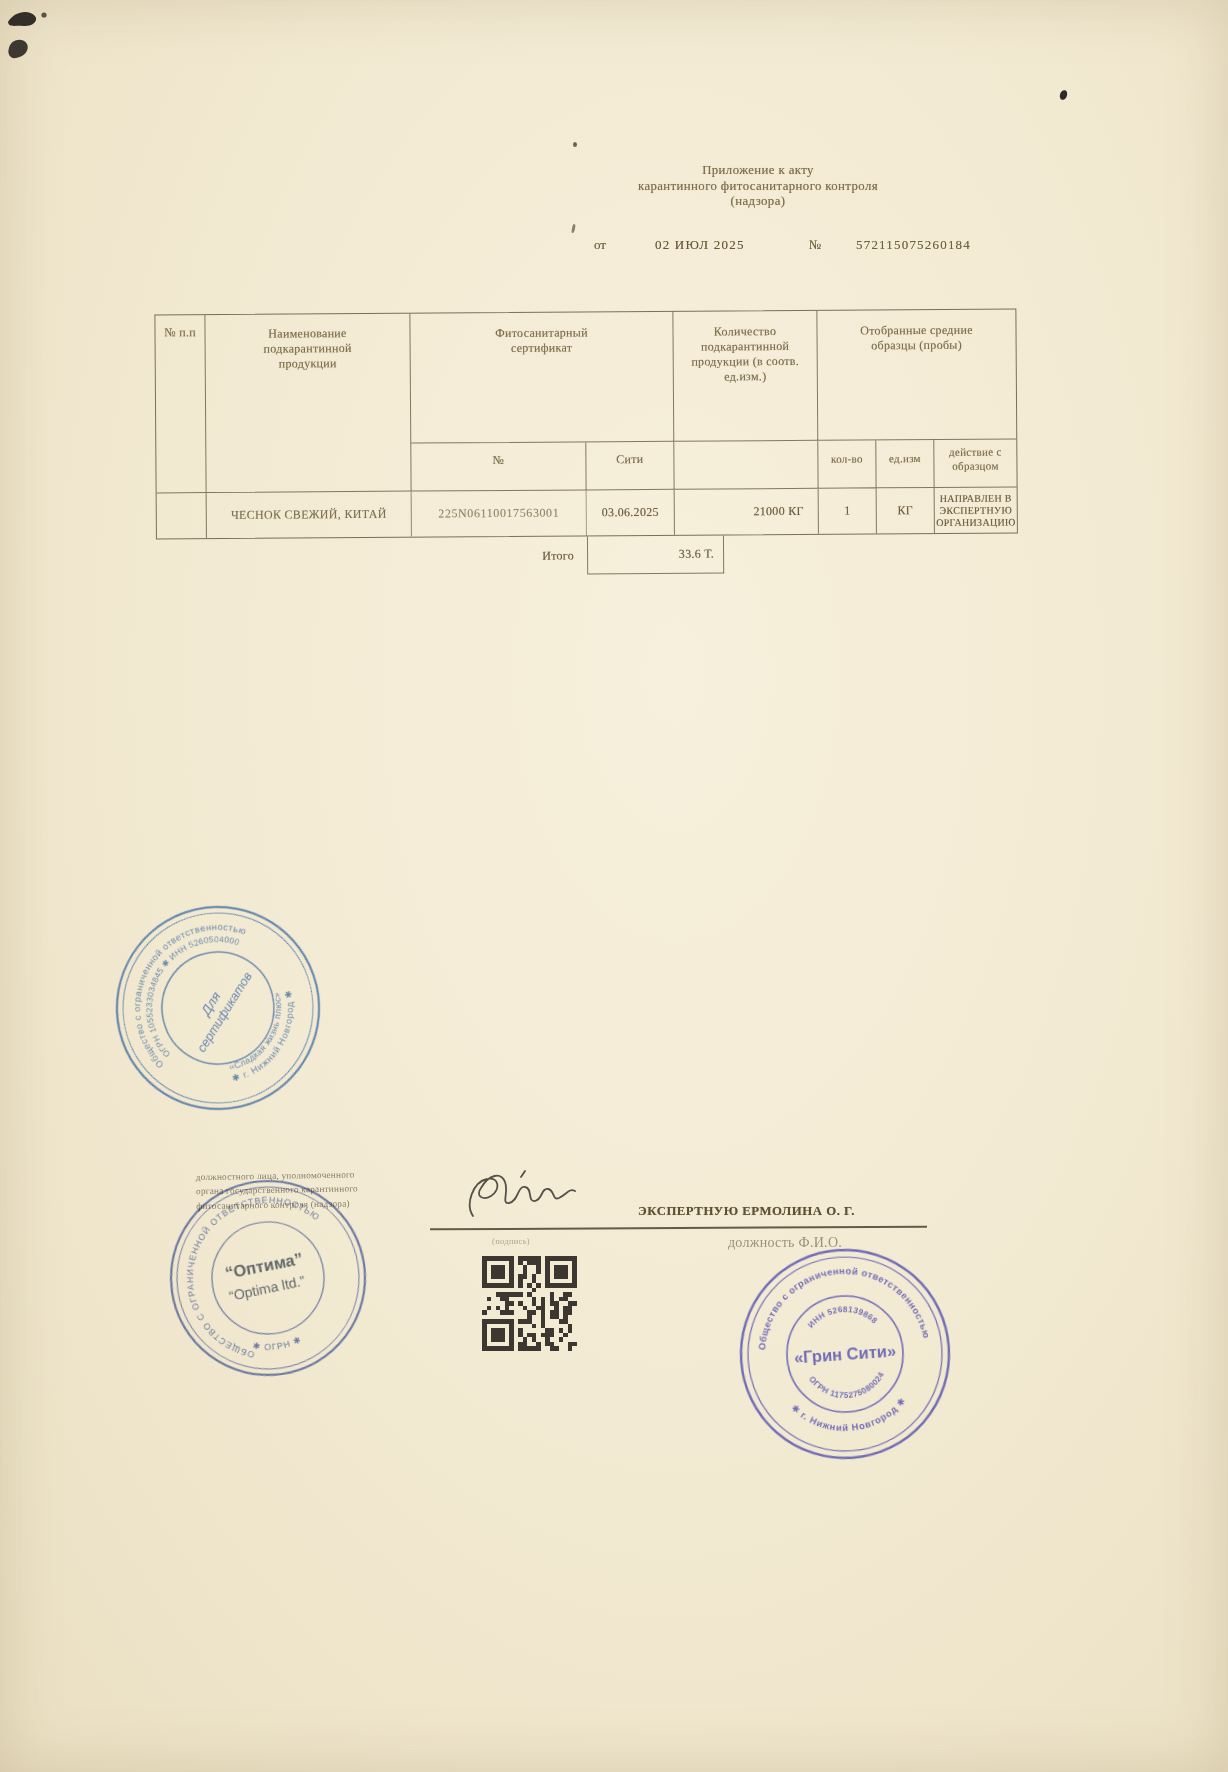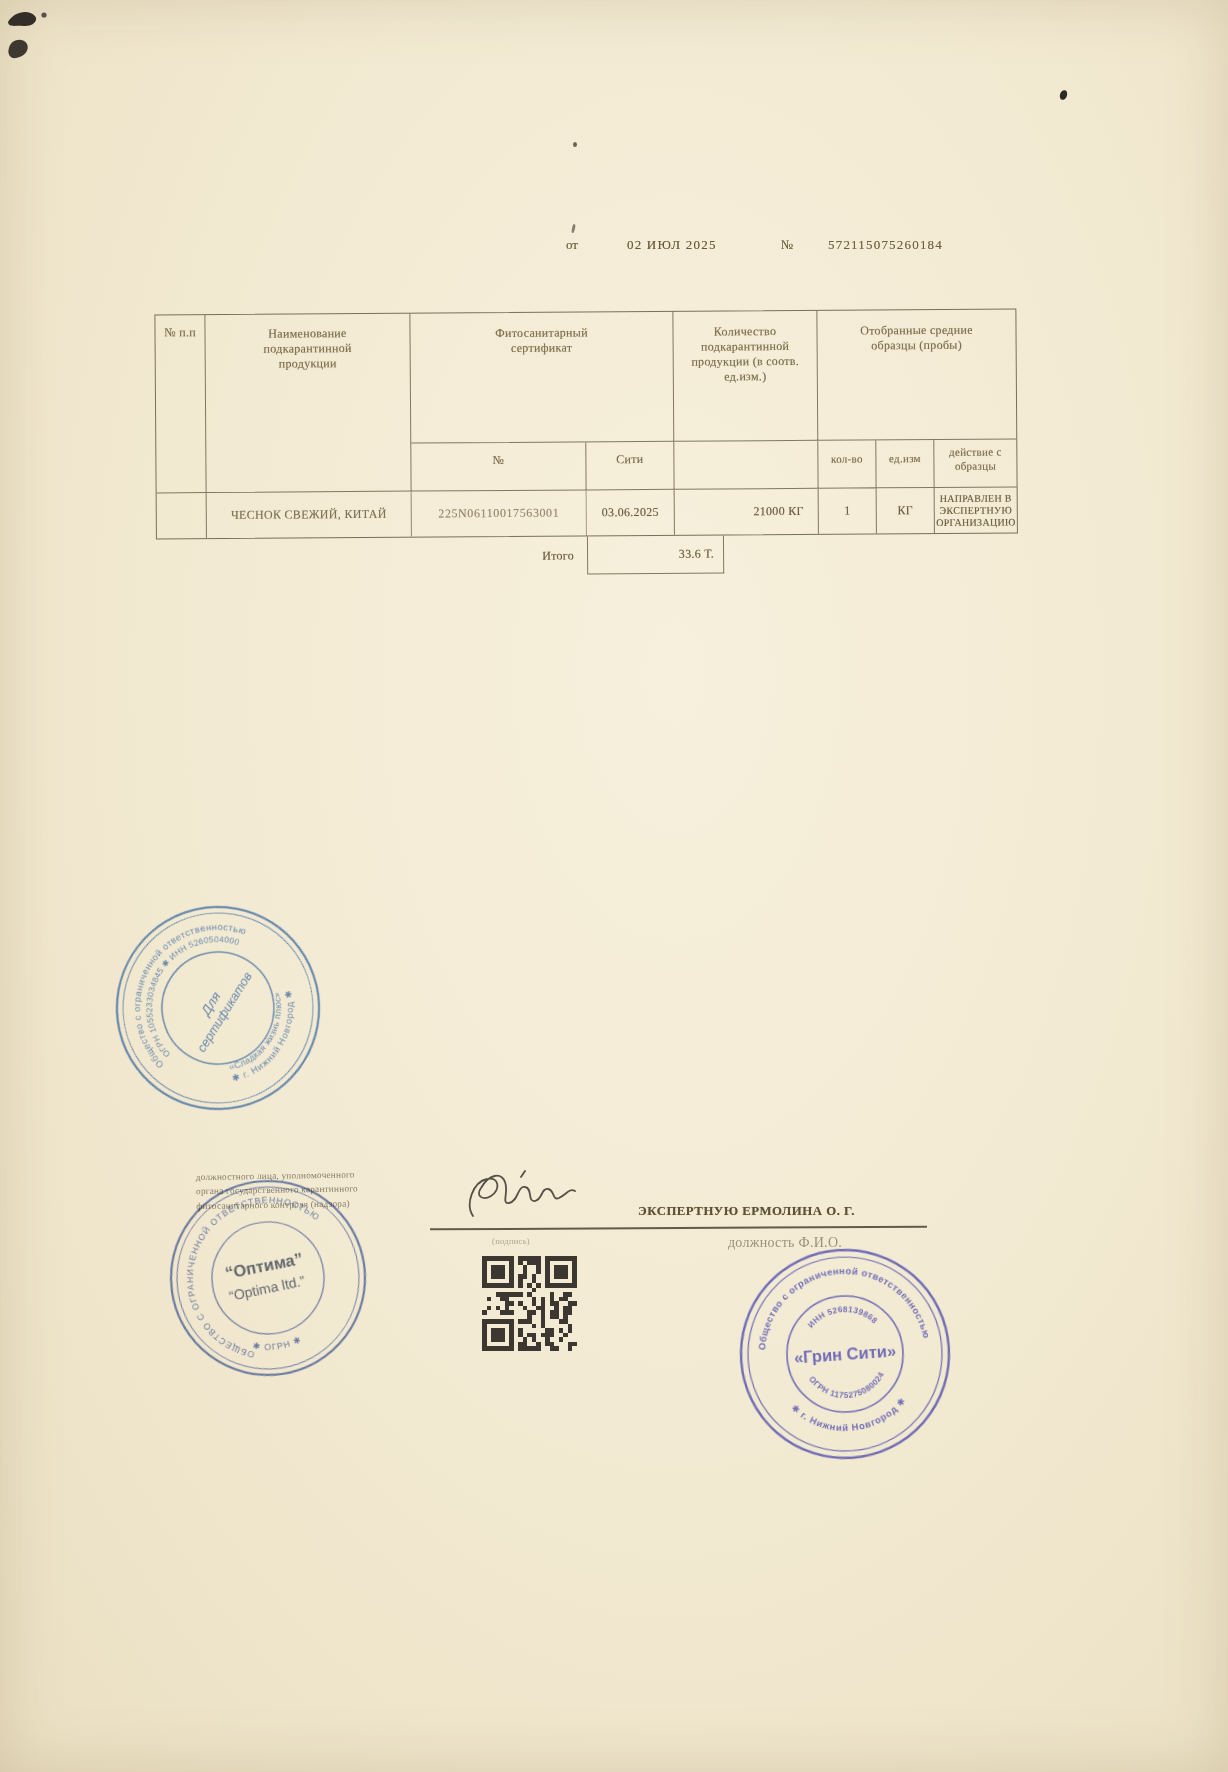--- a/index.html
+++ b/index.html
@@ -5,21 +5,21 @@
   html,body{margin:0;padding:0;background:#888;}
   .page{
     position:relative;width:1228px;height:1772px;overflow:hidden;
     background:radial-gradient(ellipse at 55% 38%, #f7f0dc 0%, #f2e9d1 55%, #eadfc2 100%);
     font-family:"Liberation Serif","DejaVu Serif",serif;
     box-shadow:inset 0 0 60px rgba(150,130,90,.25);
   }
   .abs{position:absolute;}
   
   .hdr{left:518px;top:163px;width:480px;text-align:center;font-size:12.8px;line-height:15.5px;color:#7d6d4b;letter-spacing:.4px;text-shadow:0 0 .7px rgba(125,108,75,.55);}
-  .dateline span{position:absolute;top:0;font-size:13px;color:#6f6040;text-shadow:0 0 .6px rgba(110,95,62,.5);}
+  .dateline span{position:absolute;top:0;font-size:13px;color:#6f6040;text-shadow:0 0 .6px rgba(110,95,62,.5);margin-left:28px;}
   
   .tbl{left:155px;top:312px;width:860px;height:223px;border:1.2px solid rgba(92,80,58,.8);transform:rotate(-.4deg);transform-origin:40% 40%;}
   .cell{position:absolute;box-sizing:border-box;display:flex;justify-content:center;text-align:center;color:#7d6d4b;font-size:12px;line-height:1.25;letter-spacing:.3px;text-shadow:0 0 .7px rgba(125,108,75,.5);}
   .hc{align-items:flex-start;}
   .dc{align-items:center;color:#6a5b3c;}
   .br{border-right:1px solid rgba(92,80,58,.75);}
   .bb{border-bottom:1px solid rgba(92,80,58,.75);}
   .bl{border-left:1px solid rgba(92,80,58,.75);}
   .right{justify-content:flex-end;text-align:right;}
   
@@ -41,41 +41,46 @@
 
   <svg class="abs" style="left:2px;top:4px" width="60" height="70" viewBox="0 0 60 70">
     <path d="M 6,18 C 12,7 27,5 33,12 C 37,17 30,23 21,22 C 13,21 7,24 6,18 Z" fill="#24201a" opacity=".92"></path>
     <path d="M 7,44 C 9,35 21,33 25,40 C 28,46 22,53 14,54 C 8,55 5,50 7,44 Z" fill="#2a2620" opacity=".9"></path>
     <circle cx="42" cy="11" r="2.6" fill="#33302a" opacity=".8"></circle>
   </svg>
   <div class="speck" style="left:1060px;top:90px;width:7px;height:10px;transform:rotate(20deg)"></div>
   <div class="speck" style="left:573px;top:142px;width:4px;height:5px;opacity:.7"></div>
   <div class="speck" style="left:572px;top:224px;width:2.5px;height:9px;opacity:.55;transform:rotate(12deg)"></div>
 
+  <div class="abs hdr">
+    <div>Приложение к акту</div>
+    <div>карантинного фитосанитарного контроля</div>
+    <div>(надзора)</div>
+  </div>
 
   <div class="abs dateline" style="left:0;top:237px;width:1228px;height:18px">
     <span style="left:566px">от</span>
     <span style="left:627px;letter-spacing:1.2px;color:#665735">02 ИЮЛ 2025</span>
     <span style="left:781px">№</span>
     <span style="left:828px;letter-spacing:1.2px">572115075260184</span>
   </div>
 
   <div class="abs tbl">
     <div class="cell hc br bb" style="left:0;top:0;width:50px;height:178px;padding:10px 8px 0">№ п.п</div>
     <div class="cell hc br bb" style="left:50px;top:0;width:205px;height:178px;padding:12px 30px 0">Наименование подкарантинной продукции</div>
     <div class="cell hc br bb" style="left:255px;top:0;width:263px;height:130px;padding:13px 55px 0">Фитосанитарный сертификат</div>
     <div class="cell hc br bb" style="left:518px;top:0;width:144px;height:130px;padding:13px 12px 0">Количество подкарантинной продукции (в соотв. ед.изм.)</div>
     <div class="cell hc bb" style="left:662px;top:0;width:198px;height:130px;padding:13px 24px 0">Отобранные средние образцы (пробы)</div>
 
     <div class="cell hc br bb" style="left:255px;top:130px;width:175px;height:48px;padding-top:10px">№</div>
     <div class="cell hc br bb" style="left:430px;top:130px;width:88px;height:48px;padding-top:10px">Сити</div>
     <div class="cell hc br bb" style="left:518px;top:130px;width:144px;height:48px"></div>
     <div class="cell hc br bb" style="left:662px;top:130px;width:58px;height:48px;padding-top:12px;font-size:11px">кол-во</div>
     <div class="cell hc br bb" style="left:720px;top:130px;width:58px;height:48px;padding-top:12px;font-size:11px">ед.изм</div>
-    <div class="cell hc bb" style="left:778px;top:130px;width:82px;height:48px;padding:6px 4px 0;font-size:11px">действие с образцы</div>
+    <div class="cell hc bb" style="left:778px;top:130px;width:82px;height:48px;padding:6px 4px 0;font-size:11px">действие с образцом</div>
 
     <div class="cell dc br" style="left:0;top:178px;width:50px;height:45px"></div>
     <div class="cell dc br" style="left:50px;top:178px;width:205px;height:45px;opacity:.85">ЧЕСНОК СВЕЖИЙ, КИТАЙ</div>
     <div class="cell dc br" style="left:255px;top:178px;width:175px;height:45px;opacity:.7;letter-spacing:.6px">225N06110017563001</div>
     <div class="cell dc br" style="left:430px;top:178px;width:88px;height:45px">03.06.2025</div>
     <div class="cell dc br right" style="left:518px;top:178px;width:144px;height:45px;padding-right:14px">21000 КГ</div>
     <div class="cell dc br" style="left:662px;top:178px;width:58px;height:45px">1</div>
     <div class="cell dc br" style="left:720px;top:178px;width:58px;height:45px">КГ</div>
     <div class="cell dc" style="left:778px;top:176px;width:82px;height:49px;font-size:10px;line-height:1.2;padding:0 1px">НАПРАВЛЕН В ЭКСПЕРТНУЮ ОРГАНИЗАЦИЮ</div>
 

